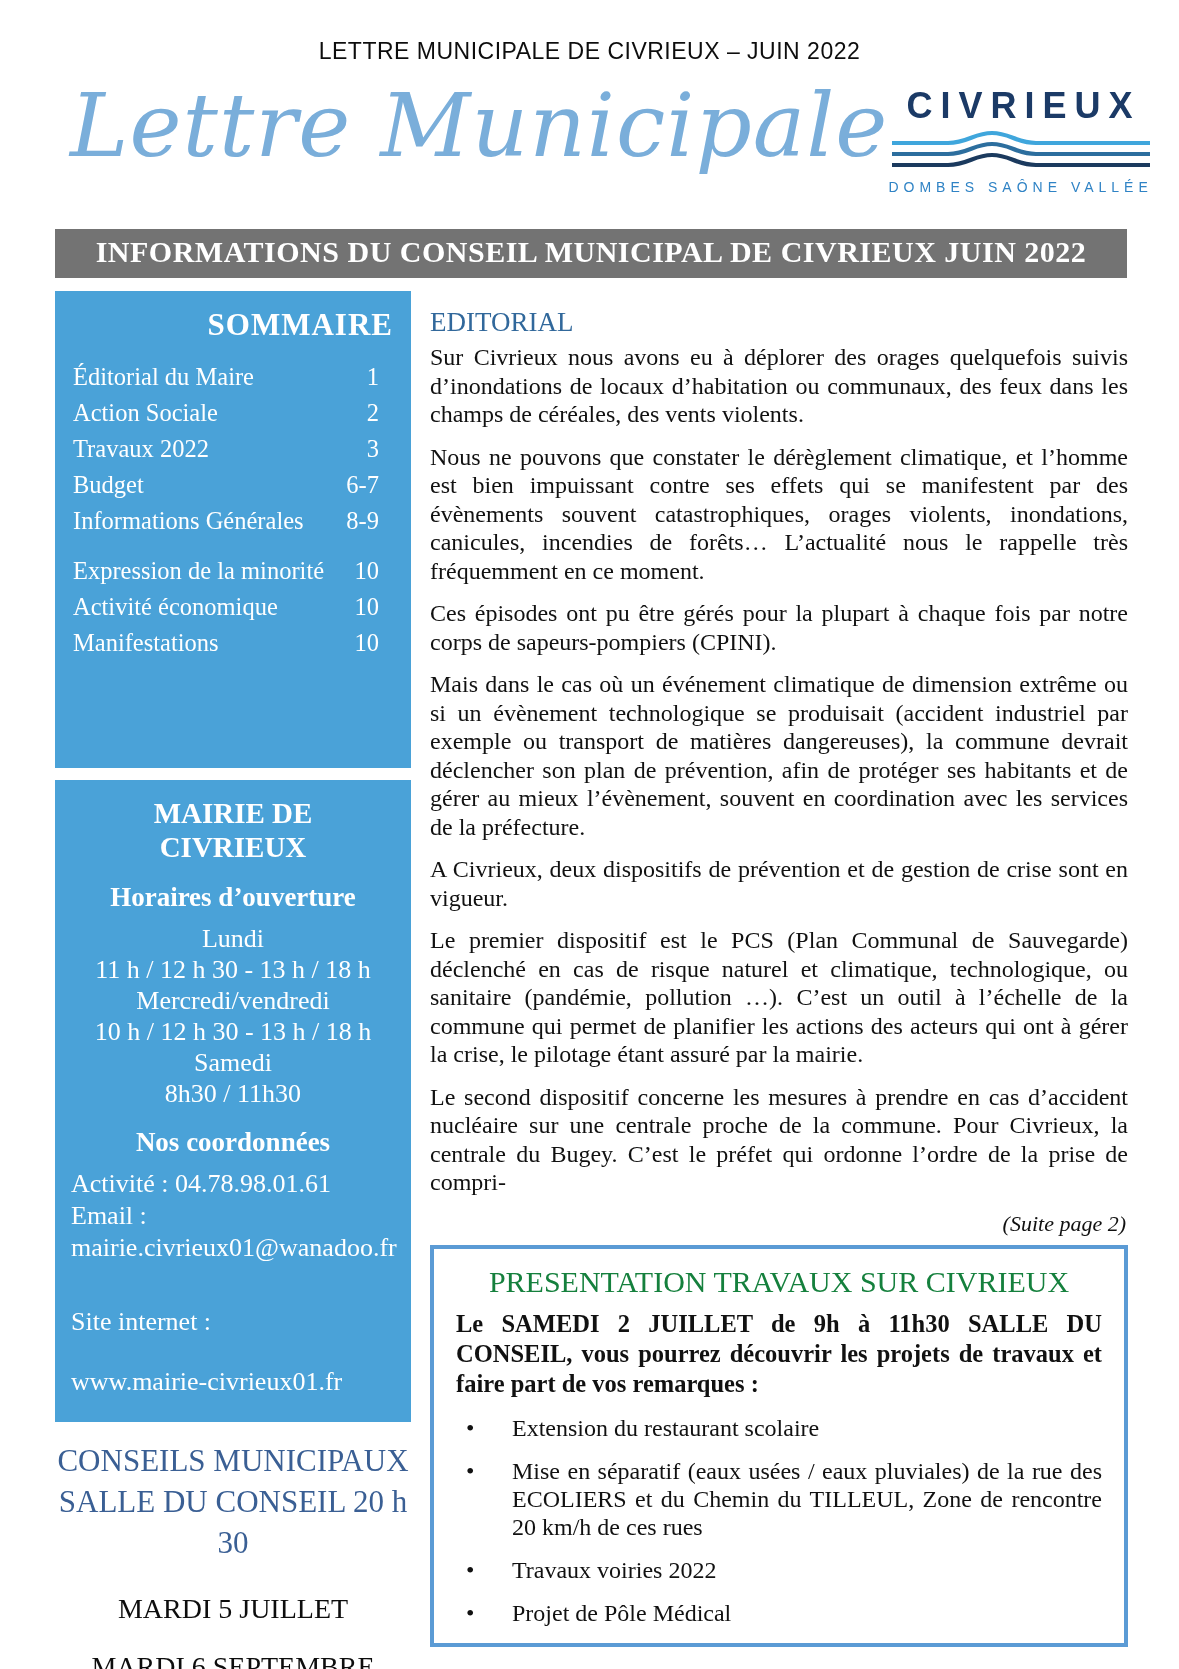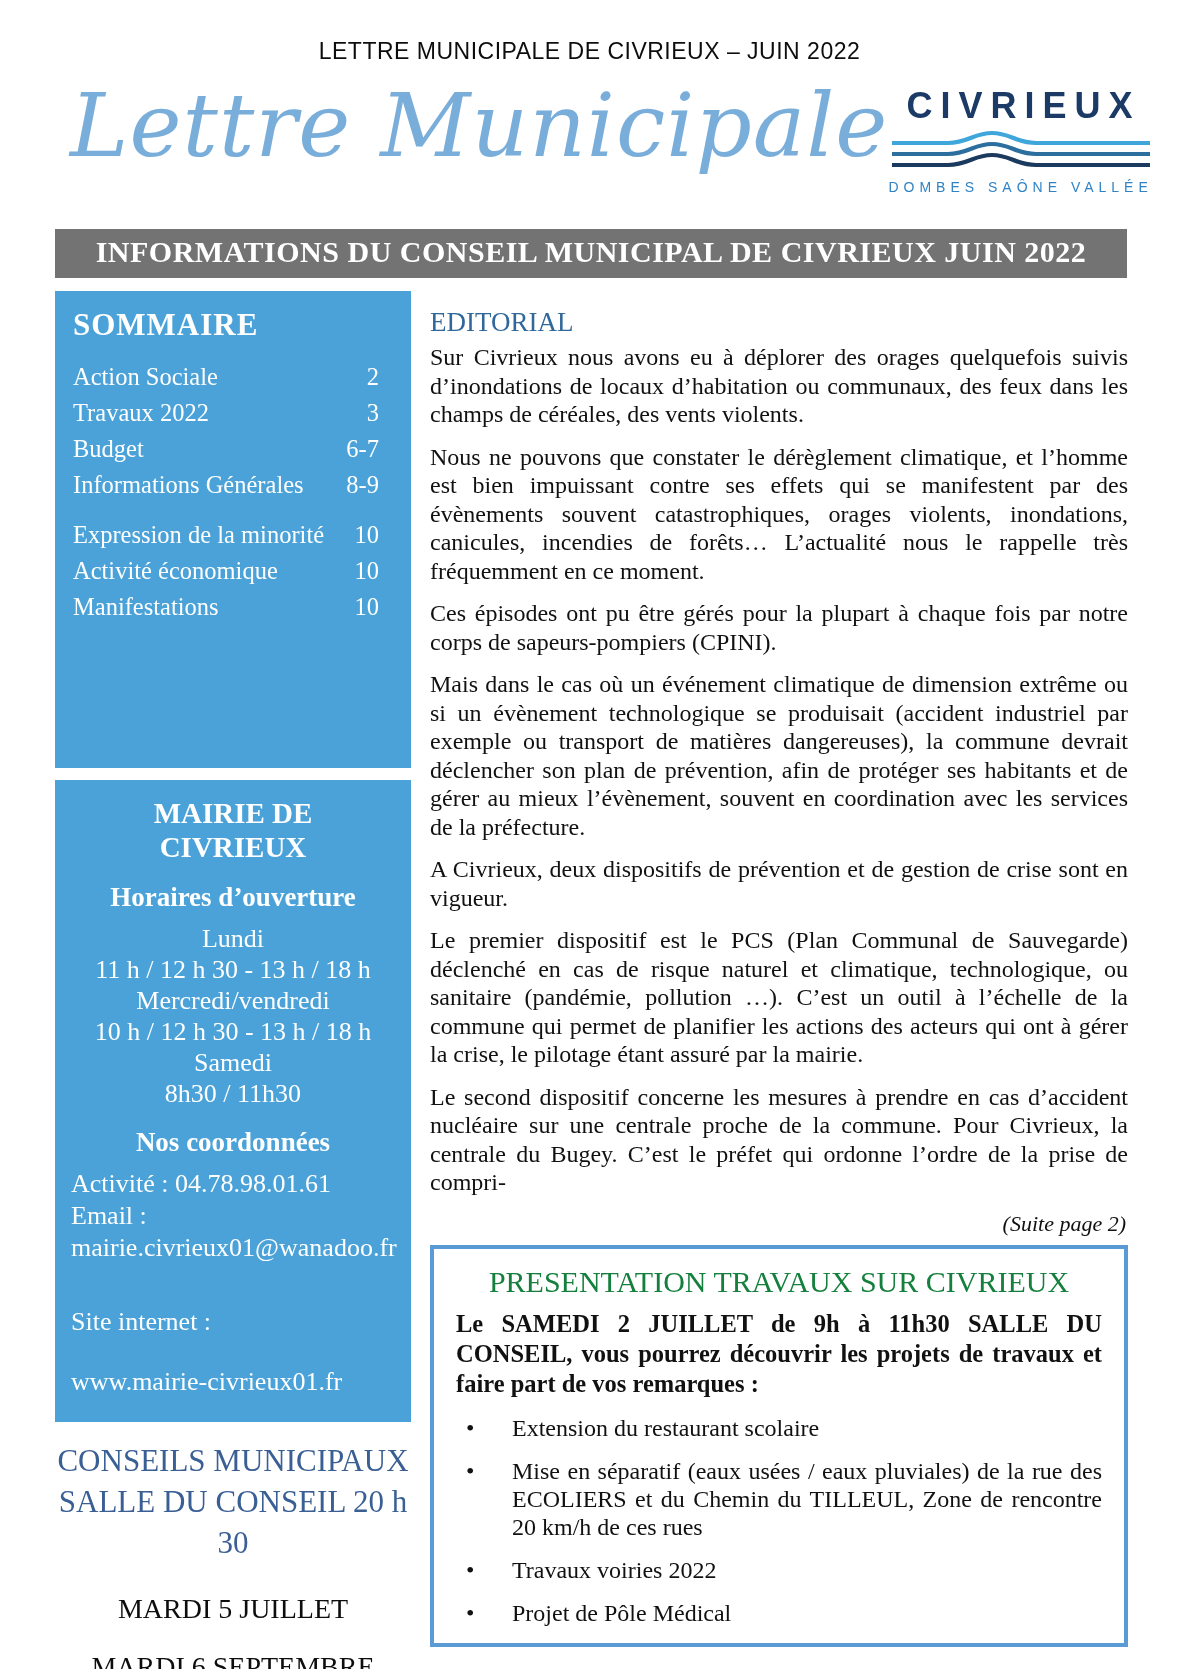--- a/index.html
+++ b/index.html
@@ -22,21 +22,21 @@
                 color:#2f83c5;white-space:nowrap;}
 
   .banner{margin:12px 52px 0 55px;background:#737373;color:#fff;font-weight:bold;
           font-size:30px;text-align:center;padding:6px 0 9px;letter-spacing:.5px;}
 
   .columns{display:flex;margin:13px 51px 0 55px;gap:19px;}
   .sidebar{flex:0 0 356px;width:356px;}
   .blue-box{background:#4aa2d8;color:#fff;}
 
   .sommaire{padding:16px 18px 20px;min-height:477px;}
-  .sommaire-title{text-align:left;font-size:31px;font-weight:bold;letter-spacing:1px;
+  .sommaire-title{text-align:right;font-size:31px;font-weight:bold;letter-spacing:1px;
                   margin:0 0 16px;font-family:Liberation Serif, serif;}
   .toc-row{display:flex;justify-content:space-between;font-size:24.5px;line-height:36px;}
   .toc-page{padding-right:14px;}
   .toc2{margin-top:14px;}
 
   .mairie{margin-top:12px;padding:16px 16px 24px;min-height:532px;text-align:center;}
   .mairie-title{font-size:29px;font-weight:bold;line-height:1.18;margin:0;}
   .sub-title{font-size:27px;font-weight:bold;margin:18px 0 10px;}
   .hour-line{font-size:26px;line-height:31px;}
   .contact-line{text-align:left;font-size:26px;line-height:32px;}
@@ -86,20 +86,24 @@
   <div class="banner">INFORMATIONS DU CONSEIL MUNICIPAL DE CIVRIEUX JUIN 2022</div>
 
   <div class="columns">
 
     <aside class="sidebar">
 
       <section class="blue-box sommaire">
         <h2 class="sommaire-title">SOMMAIRE</h2>
         <div class="toc">
 
+            <div class="toc-row">
+              <span class="toc-label">Éditorial du Maire</span>
+              <span class="toc-page">1</span>
+            </div>
 
             <div class="toc-row">
               <span class="toc-label">Action Sociale</span>
               <span class="toc-page">2</span>
             </div>
 
             <div class="toc-row">
               <span class="toc-label">Travaux 2022</span>
               <span class="toc-page">3</span>
             </div>

